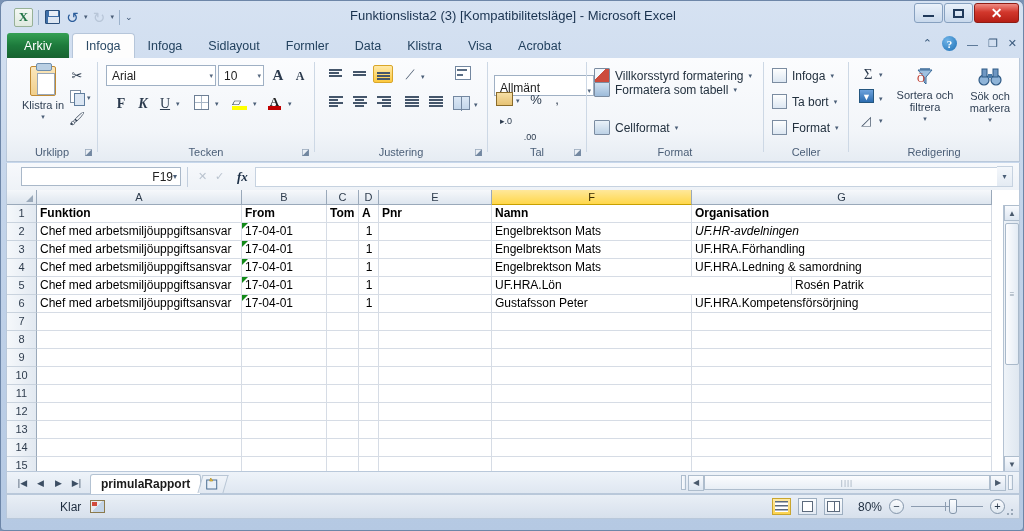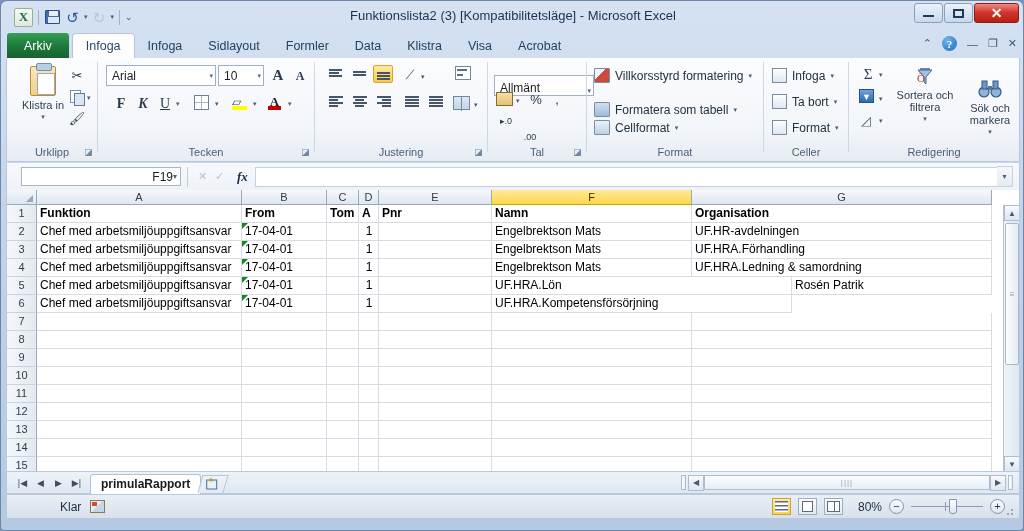--- a/index.html
+++ b/index.html
@@ -531,21 +531,21 @@
       <div class="dlg-launcher">◪</div>
       <div class="group-div" style="left:98px;"></div>
     </div>
 
     <div class="group" style="left:580px; width:176px;">
       <div class="styles-row" style="left:7px; top:10px;">
         <span class="sq-ic sq-a"></span>
         <span>Villkorsstyrd formatering</span>
         <span class="tiny-caret">▾</span>
       </div>
-      <div class="styles-row" style="left:7px; top:44px;">
+      <div class="styles-row" style="left:7px; top:24px;">
         <span class="sq-ic sq-b"></span>
         <span>Formatera som tabell</span>
         <span class="tiny-caret">▾</span>
       </div>
       <div class="styles-row" style="left:7px; top:62px;">
         <span class="sq-ic sq-c"></span>
         <span>Cellformat</span>
         <span class="tiny-caret">▾</span>
       </div>
       <div class="group-label">Format</div>
@@ -587,21 +587,21 @@
           <svg width="22" height="22" viewBox="0 0 22 22" aria-hidden="true">
             <path d="M4 4 L18 4 L12 11 L12 18 L10 16 L10 11 Z" fill="#9fc0e0" stroke="#3a6a99" stroke-width="1"></path>
             <text x="3" y="16" font-size="11" fill="#c0392b" font-family="serif">Ö</text>
             <path d="M6 3 L16 3" stroke="#3a6a99" stroke-width="1.5"></path>
           </svg>
         </span>
         <span style="margin-top:1px;">Sortera och filtrera</span>
         <span class="tiny-caret">▾</span>
       </div>
 
-      <div class="big-btn" style="left:112px; top:20px; width:58px;">
+      <div class="big-btn" style="left:112px; top:8px; width:58px;">
         <span class="binoc">
           <svg width="24" height="22" viewBox="0 0 24 22" aria-hidden="true">
             <circle cx="6" cy="14" r="5" fill="#8fb4d8" stroke="#2f5a85" stroke-width="1.2"></circle>
             <circle cx="18" cy="14" r="5" fill="#8fb4d8" stroke="#2f5a85" stroke-width="1.2"></circle>
             <rect x="4" y="3" width="5" height="8" fill="#6f97c2" stroke="#2f5a85" stroke-width="1"></rect>
             <rect x="15" y="3" width="5" height="8" fill="#6f97c2" stroke="#2f5a85" stroke-width="1"></rect>
             <rect x="10" y="8" width="4" height="4" fill="#4a7aa8"></rect>
           </svg>
         </span>
         <span style="margin-top:1px;">Sök och markera</span>
@@ -649,21 +649,21 @@
           <div class="cell bold" style="width: 300px;">Organisation</div>
         </div>
         <div class="row">
           <div class="rh">2</div>
           <div class="cell" style="width: 205px;">Chef med arbetsmiljöuppgiftsansvar</div>
           <div class="cell err" style="width: 85px;">17-04-01</div>
           <div class="cell" style="width: 32px;"></div>
           <div class="cell ctr" style="width: 20px;">1</div>
           <div class="cell" style="width: 113px;"></div>
           <div class="cell" style="width: 200px;">Engelbrektson Mats</div>
-          <div class="cell" style="width: 300px;">UF.HR-avdelningen</div>
+          <div class="cell" style="width: 300px; font-style: italic;">UF.HR-avdelningen</div>
         </div>
         <div class="row">
           <div class="rh">3</div>
           <div class="cell" style="width: 205px;">Chef med arbetsmiljöuppgiftsansvar</div>
           <div class="cell err" style="width: 85px;">17-04-01</div>
           <div class="cell" style="width: 32px;"></div>
           <div class="cell ctr" style="width: 20px;">1</div>
           <div class="cell" style="width: 113px;"></div>
           <div class="cell" style="width: 200px;">Engelbrektson Mats</div>
           <div class="cell" style="width: 300px;">UF.HRA.Förhandling</div>
@@ -688,20 +688,21 @@
           <div class="cell" style="width: 300px;">UF.HRA.Lön</div>
           <div class="cell" style="width: 200px;">Rosén Patrik</div>
         </div>
         <div class="row">
           <div class="rh">6</div>
           <div class="cell" style="width: 205px;">Chef med arbetsmiljöuppgiftsansvar</div>
           <div class="cell err" style="width: 85px;">17-04-01</div>
           <div class="cell" style="width: 32px;"></div>
           <div class="cell ctr" style="width: 20px;">1</div>
           <div class="cell" style="width: 113px;"></div>
+          <div class="cell" style="width: 200px;">Gustafsson Peter</div>
           <div class="cell" style="width: 300px;">UF.HRA.Kompetensförsörjning</div>
         </div>
         <div class="row">
           <div class="rh">7</div>
           <div class="cell" style="width: 205px;"></div>
           <div class="cell" style="width: 85px;"></div>
           <div class="cell" style="width: 32px;"></div>
           <div class="cell" style="width: 20px;"></div>
           <div class="cell" style="width: 113px;"></div>
           <div class="cell" style="width: 200px;"></div>

